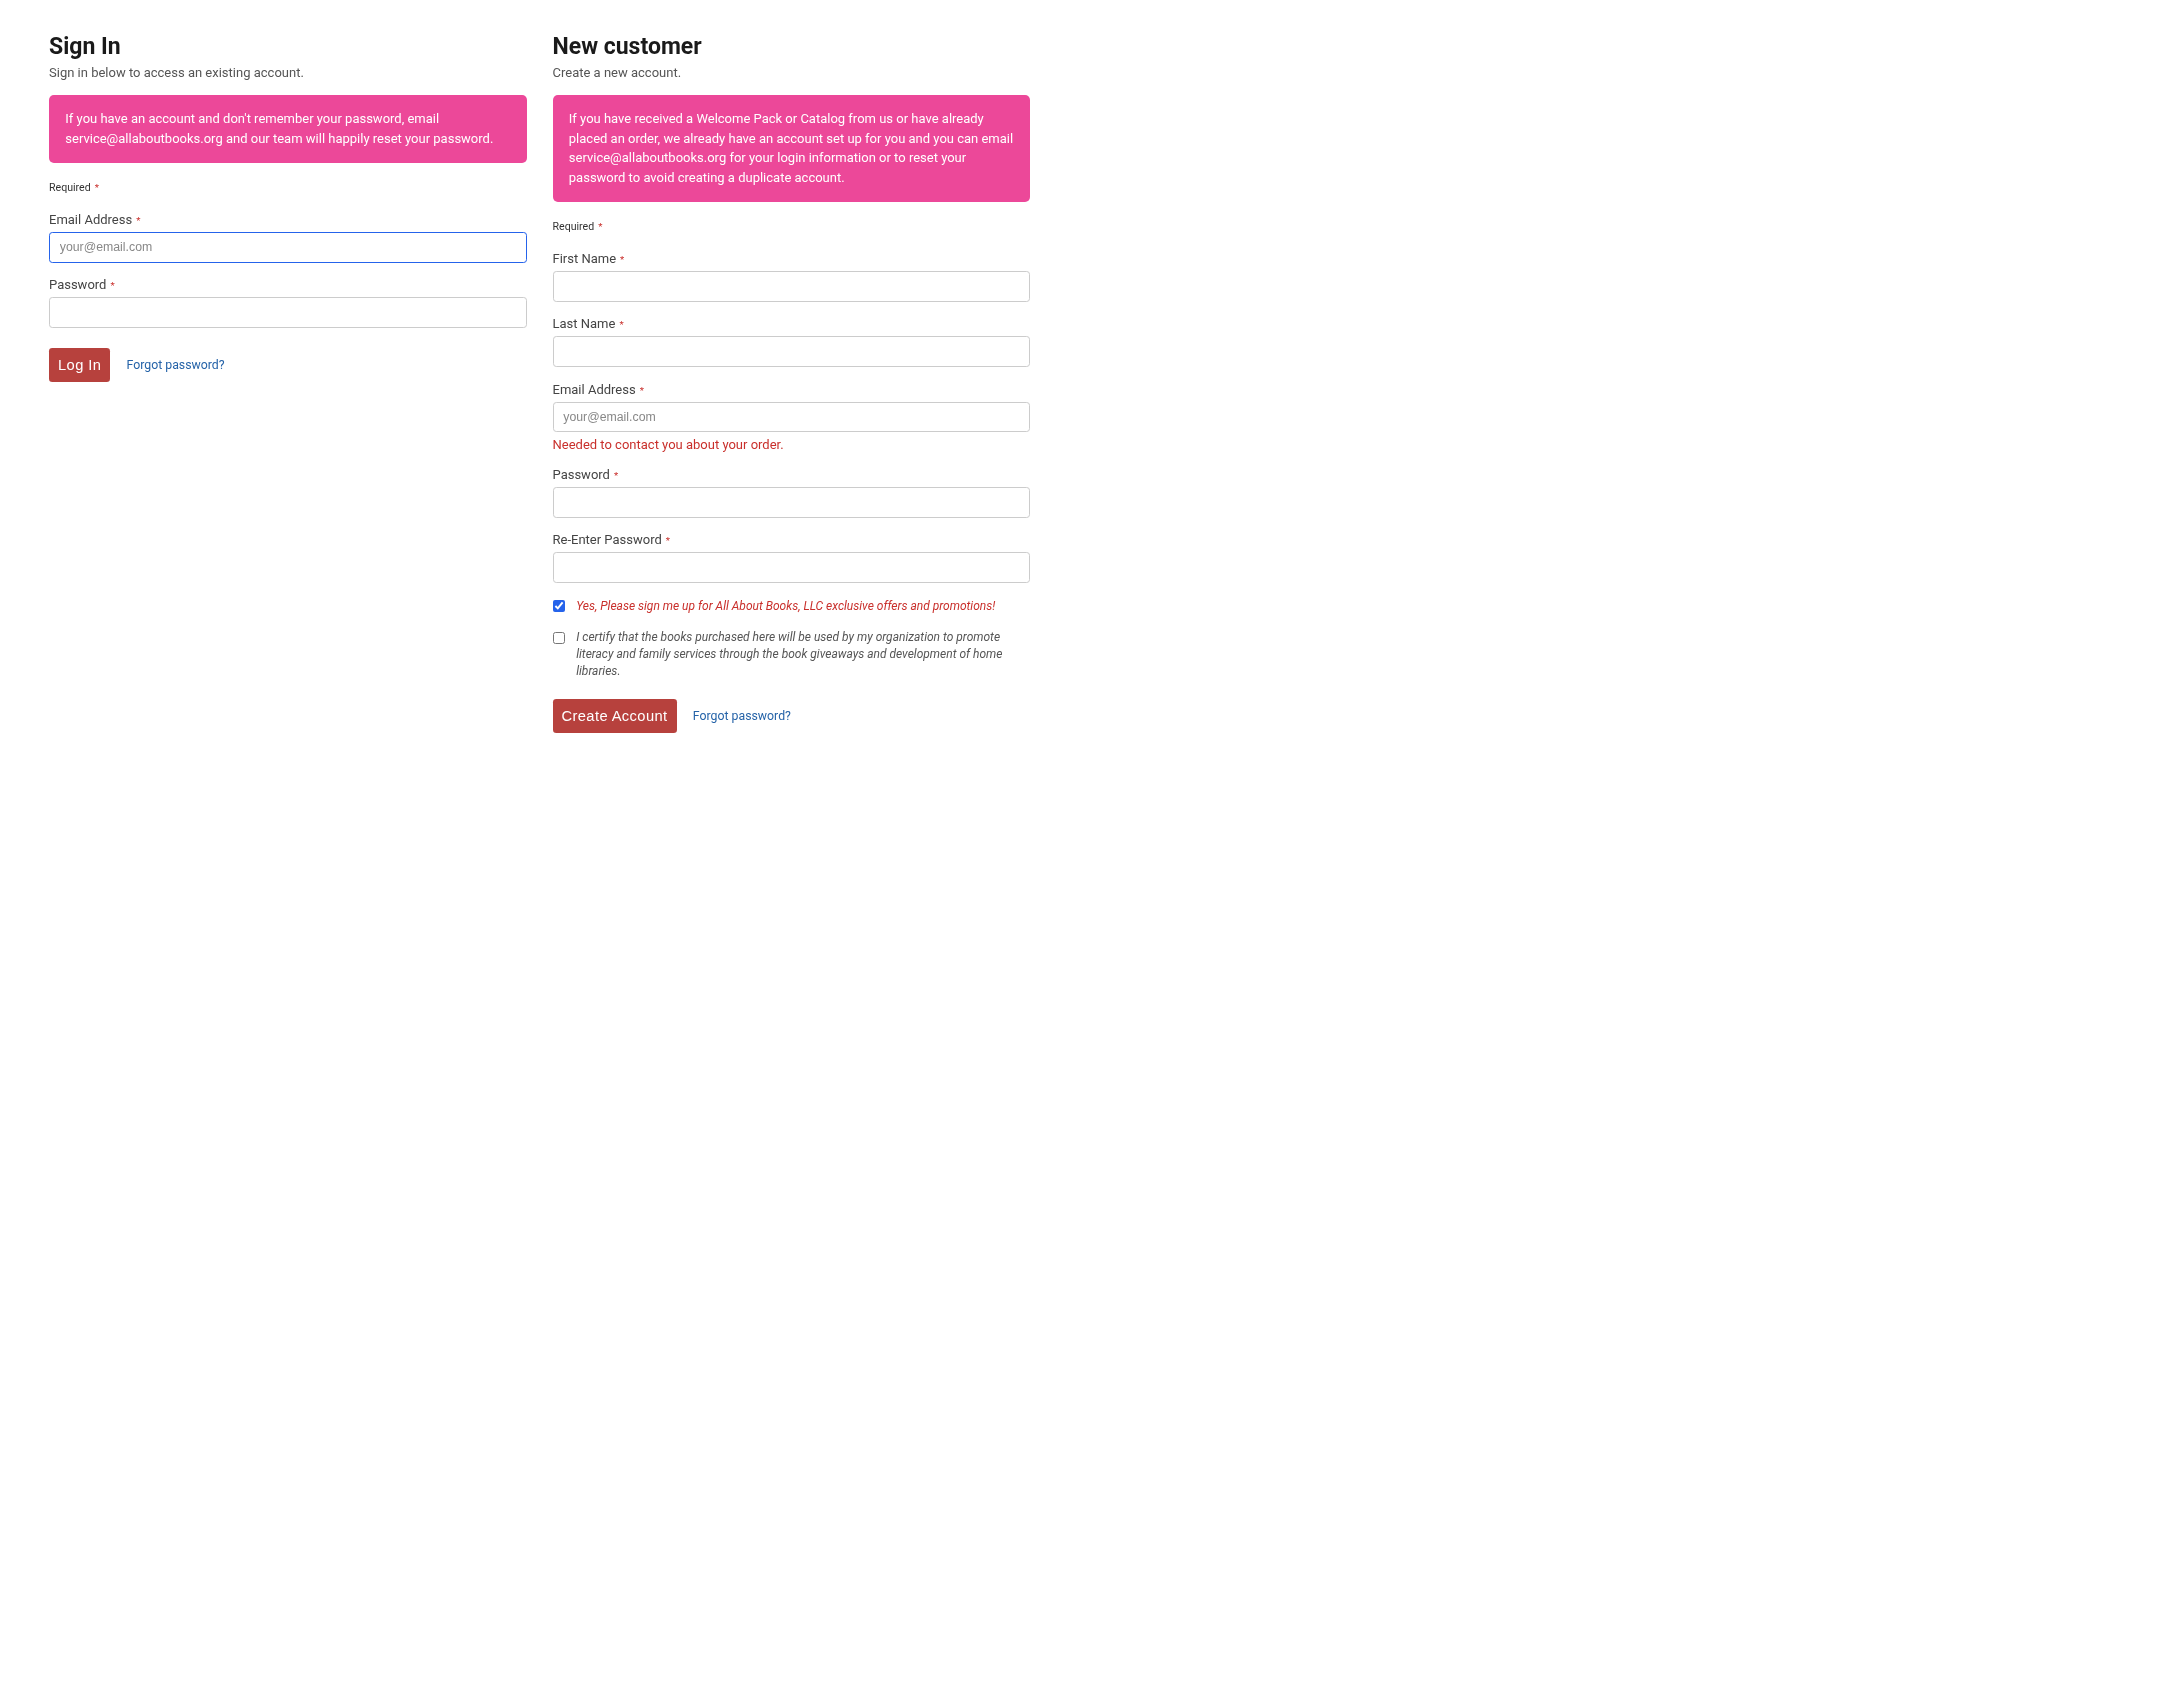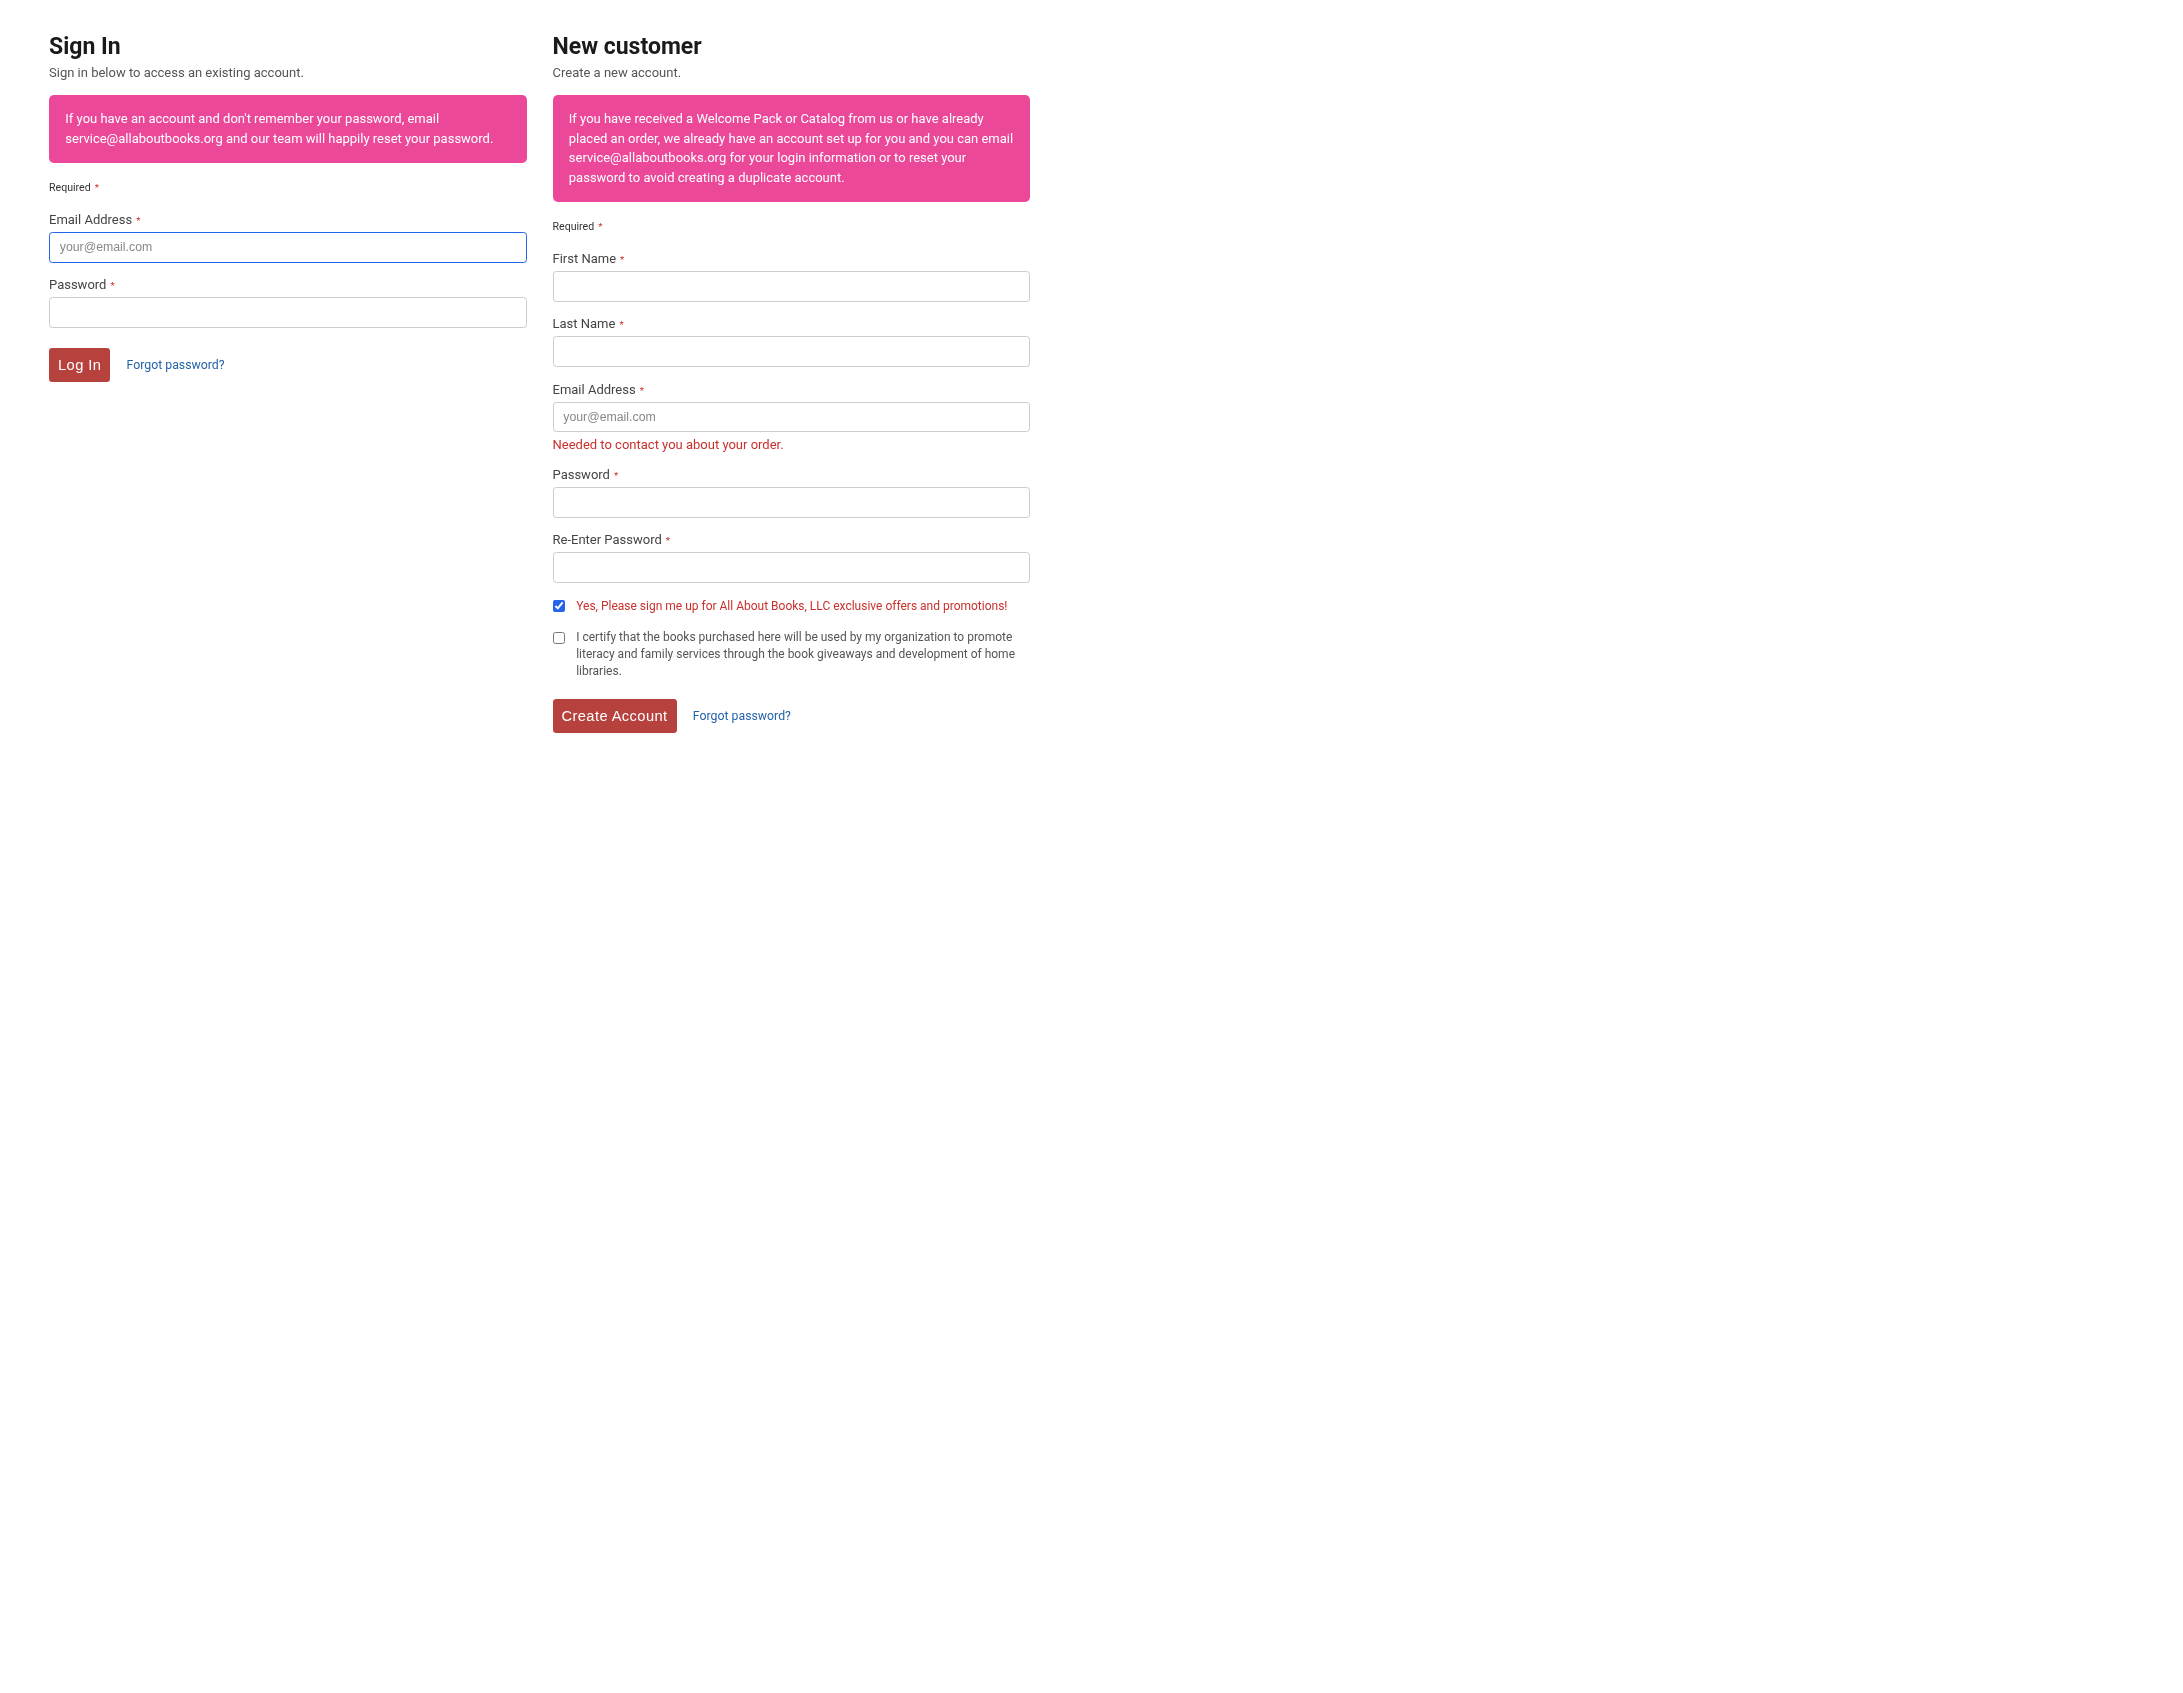--- a/index.html
+++ b/index.html
@@ -118,20 +118,21 @@
       flex-shrink: 0;
       cursor: pointer;
     }
     .checkbox-group input[type="checkbox"].blue {
       accent-color: #2563eb;
     }
     .checkbox-label {
       font-size: 12px;
       line-height: 1.4;
       color: #555;
+      font-style: italic;
     }
     .checkbox-label.red {
       color: #c9302c;
     }
   </style>
 </head>
 <body>
 
 <div class="container">
 

